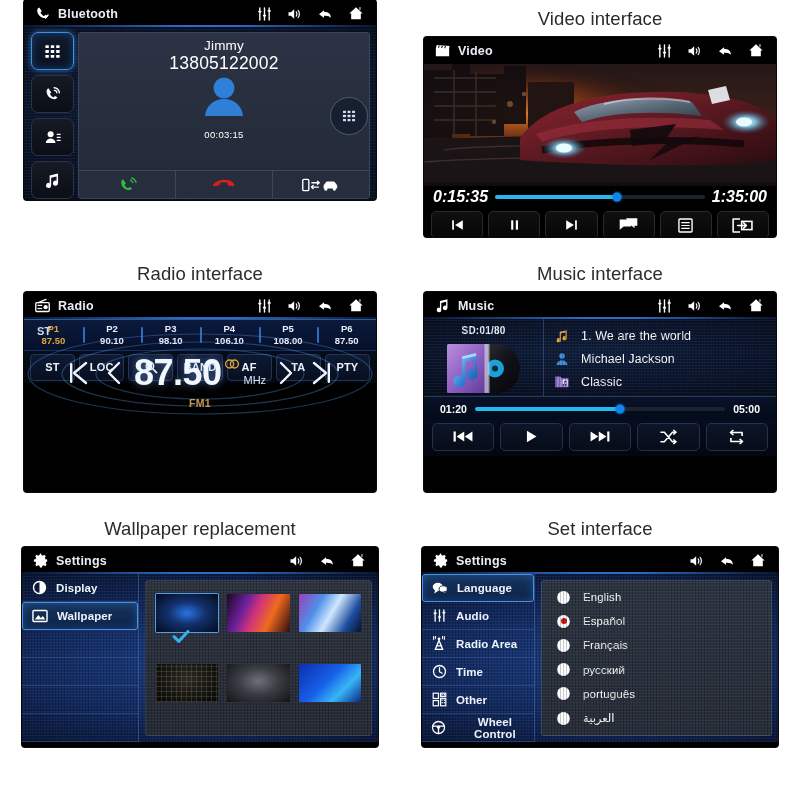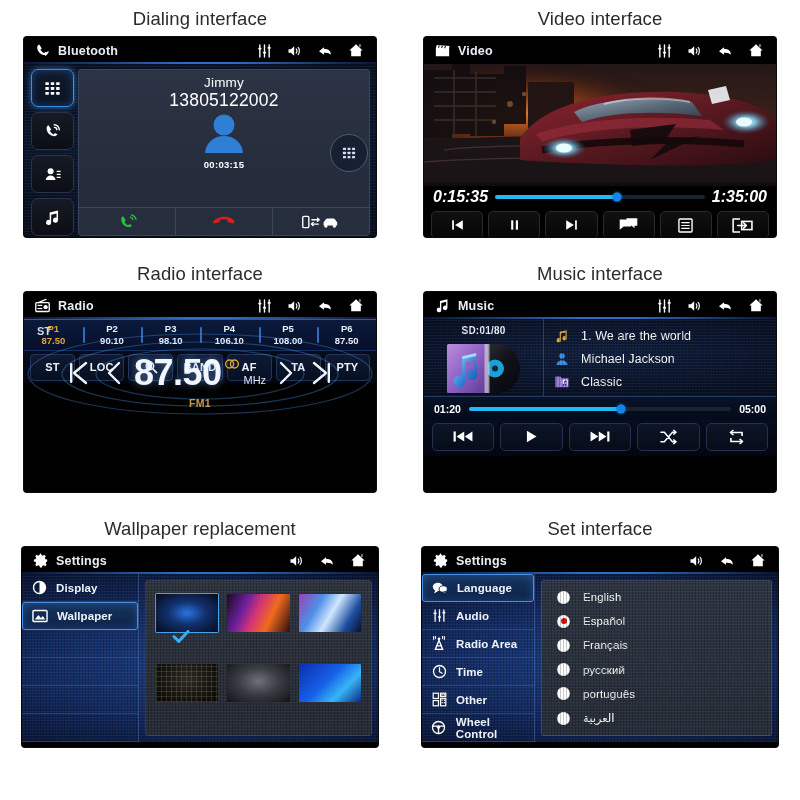--- a/index.html
+++ b/index.html
@@ -81,21 +81,21 @@
   .bt-card{
     position:relative;z-index:2;flex:1;border-radius:3px;
     background:linear-gradient(#2b3344,#222a39);
     border:1px solid #39455a;
     display:flex;flex-direction:column;align-items:center;
     padding-top:5px;box-sizing:border-box;
   }
   .bt-name{color:#fff;font-size:13.5px;font-weight:500;letter-spacing:.2px;}
   .bt-num{color:#fff;font-size:17.5px;font-weight:500;margin-top:0px;letter-spacing:.2px;}
   .bt-avatar{margin-top:2px;}
-  .bt-timer{color:#fff;font-size:9.5px;font-weight:700;margin-top:2px;letter-spacing:.3px;}
+  .bt-timer{color:#fff;font-size:9.5px;font-weight:400;margin-top:9px;letter-spacing:.3px;}
   .bt-actions{
     margin-top:auto;width:100%;display:flex;border-top:1px solid #3d4757;
     background:#262e3d;
   }
   .bt-act{
     flex:1;height:27px;display:flex;align-items:center;justify-content:center;
     border-right:1px solid #3d4757;
   }
   .bt-act:last-child{border-right:none;}
   .bt-dialbtn{
@@ -183,41 +183,41 @@
     padding-top:6px;box-sizing:border-box;
     border-right:1px solid rgba(90,130,200,.35);
   }
   .mu-sd{color:#e9eef7;font-size:10px;font-weight:700;letter-spacing:.2px;}
   .mu-art{position:relative;margin-top:5px;width:82px;height:55px;}
   .mu-meta{flex:1;padding:9px 0 0 10px;box-sizing:border-box;display:flex;flex-direction:column;gap:7px;}
   .mu-line{display:flex;align-items:center;gap:11px;}
   .mu-txt{color:#fff;font-size:12.5px;font-weight:500;letter-spacing:.1px;white-space:nowrap;}
   .mu-bar{
     position:relative;height:24px;display:flex;align-items:center;gap:8px;
-    padding:0 10px;box-sizing:border-box;
+    padding:0 16px;box-sizing:border-box;
     background:linear-gradient(#0a1densityaa,#050b1c);
     background:linear-gradient(#081228,#040a18);
     border-top:1px solid rgba(90,130,200,.4);
   }
   .mu-time{color:#fff;font-size:10.5px;font-weight:600;}
   .mu-ctrls{height:36px;display:flex;align-items:center;gap:6px;padding:0 8px 3px;box-sizing:border-box;
     background:linear-gradient(#060d20,#02060f);}
   .mbtn{
     flex:1;height:26px;border-radius:5px;
     background:linear-gradient(#0d1628,#060c18);border:1px solid #23324d;
     display:flex;align-items:center;justify-content:center;
   }
 
   
   .st-main{position:relative;flex:1;display:flex;}
   .st-rail{
     width:116px;flex:0 0 auto;display:flex;flex-direction:column;
     border-right:1px solid rgba(80,120,190,.45);
   }
-  .st-rail.wide{width:112px;}
+  .st-rail.wide{width:112px;text-align:center;}
   .st-item{
     height:28px;display:flex;align-items:center;gap:9px;padding-left:9px;box-sizing:border-box;
     border-bottom:1px solid rgba(70,110,180,.40);
     color:#eef3fb;font-size:11.5px;font-weight:600;letter-spacing:.1px;
     position:relative;
   }
   .st-item.sel{
     border:1px solid #4a90e2;border-radius:3px;
     background:linear-gradient(#16355f,#0d2247);
     box-shadow:inset 0 0 8px rgba(60,140,235,.35);
@@ -255,21 +255,20 @@
   }
   .wp-cellwrap.sel .wp-thumb{box-shadow:0 0 0 1px #4a9fe8;}
 </style>
 </head>
 <body>
 
 <div class="page">
  <div class="grid">
 
   <div class="cell">
-    <div class="caption">Dialing interface</div>
     <div class="screen">
 
       <div class="titlebar">
         <svg class="tb-ico" viewBox="0 0 24 24">
           <path d="M7.5 3.5c-1.6.6-3 2.1-3 4 0 6 5 11 11 11 1.9 0 3.4-1.4 4-3l-3.6-1.6-1.7 1.9c-2.3-1.1-4-2.8-5.1-5.1l1.9-1.7z" fill="#fff"></path>
           <path d="M14.5 16.5l1.8 1.8 3.6-4.2" stroke="#fff" stroke-width="1.8" fill="none" stroke-linecap="round"></path>
         </svg>
         <span class="tb-title">Bluetooth</span>
         <div class="tb-right">
           <svg width="17" height="16" viewBox="0 0 24 24">

